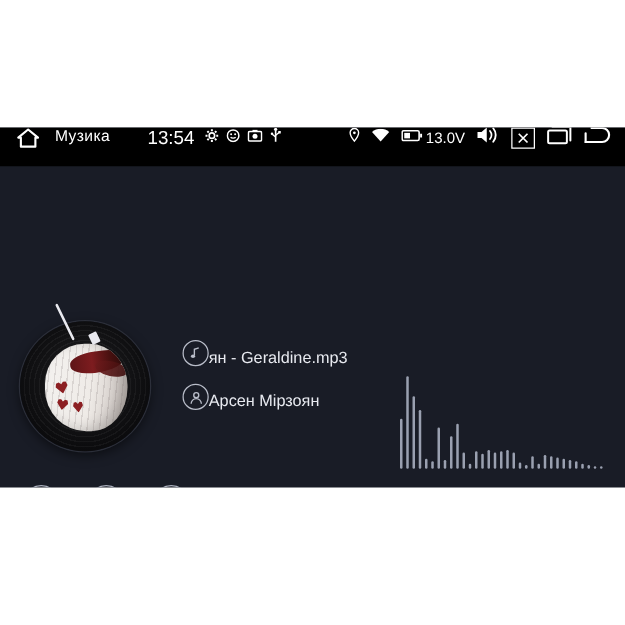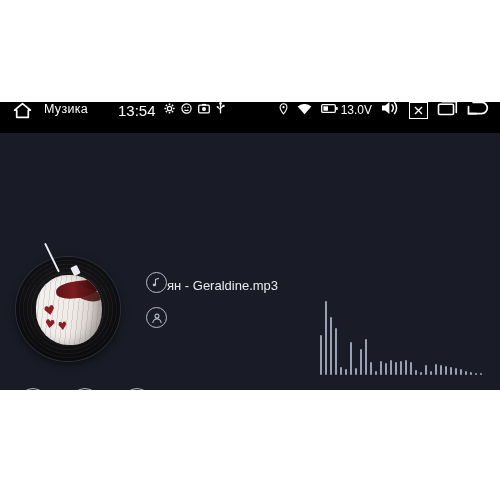--- a/index.html
+++ b/index.html
@@ -181,20 +181,21 @@
       </span>
       <span class="meta-tx">ян - Geraldine.mp3</span>
     </div>
     <div class="meta-row">
       <span class="meta-ic">
         <svg width="12" height="12" viewBox="0 0 12 12">
             <circle cx="6" cy="4.1" r="2" fill="none" stroke="#b9bdc9" stroke-width="1.1"></circle>
             <path d="M1.9 11a4.1 4.1 0 0 1 8.2 0" fill="none" stroke="#b9bdc9" stroke-width="1.1"></path>
           </svg>
       </span>
+      <span class="meta-tx">Арсен Мірзоян</span>
     </div>
   </div>
 
   <div class="viz">
       <div class="bar" style="left: 0px; height: 40px; background: rgb(154, 160, 176);"></div>
       <div class="bar" style="left: 5px; height: 74px; background: rgb(154, 160, 176);"></div>
       <div class="bar" style="left: 10px; height: 58px; background: rgb(154, 160, 176);"></div>
       <div class="bar" style="left: 15px; height: 47px; background: rgb(154, 160, 176);"></div>
       <div class="bar" style="left: 20px; height: 8px; background: rgb(154, 160, 176);"></div>
       <div class="bar" style="left: 25px; height: 6px; background: rgb(154, 160, 176);"></div>

